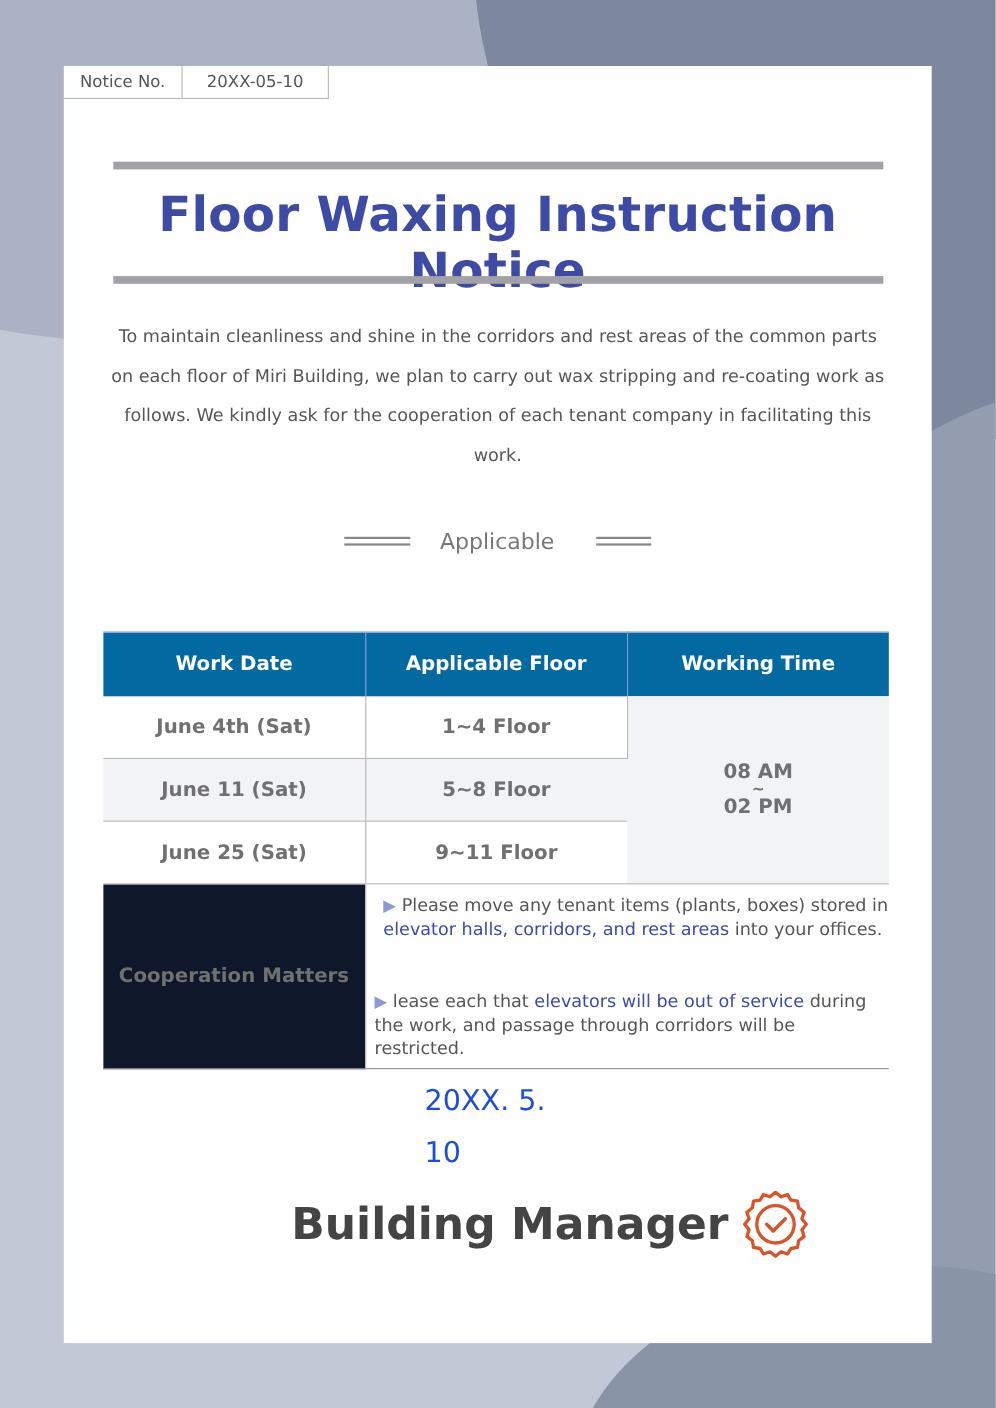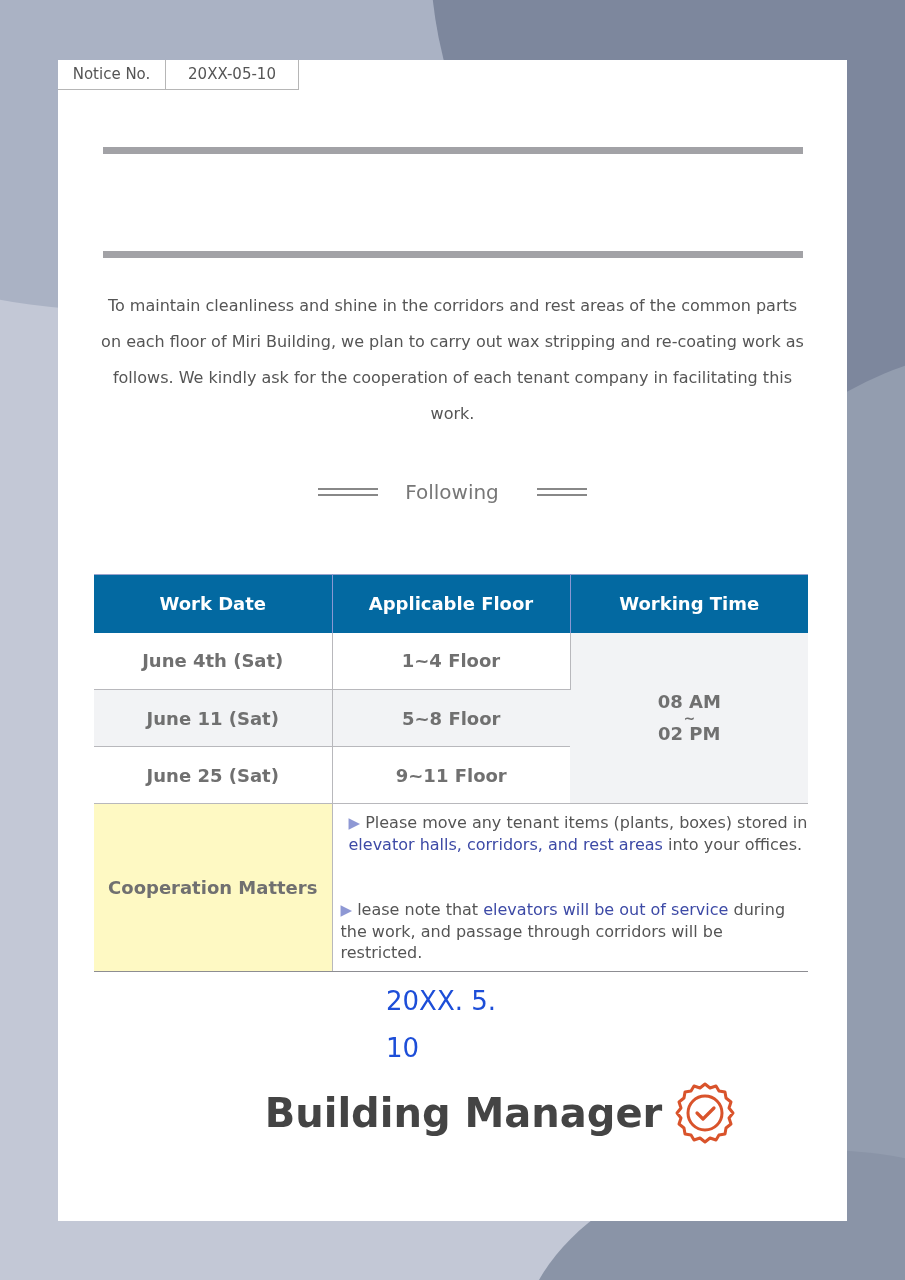--- a/index.html
+++ b/index.html
@@ -58,21 +58,21 @@
   }
   table.schedule th:last-child { border-right: none; }
   table.schedule td {
     height: 57px; text-align: center; border-bottom: 1px solid #b8b8bc;
     border-right: 1px solid #b8b8bc;
   }
   table.schedule td:last-child { border-right: none; }
   .shade { background: #f2f3f5; }
   .time-cell { line-height: 20px; font-size: 18px; }
   .time-cell .tilde { font-size: 14px; line-height: 12px; display: block; }
-  .coop-label { background: #fef9c3; height: 145px !important; border-bottom: 1px solid #8d8d92 !important; }
+  .coop-label { background: #0f172a; height: 145px !important; border-bottom: 1px solid #8d8d92 !important; }
   .coop-notes {
     text-align: left !important; vertical-align: top; font-weight: normal;
     font-size: 16px; color: #555; line-height: 21px; padding: 8px 0 8px 8px;
     border-bottom: 1px solid #8d8d92 !important;
   }
   .note { position: relative; }
   .note1 { padding-left: 8px; }
   .note2 { margin-top: 44px; }
   .arrow { color: #8e98d4; font-size: 15px; }
   .hl { color: #3d4aa6; }
@@ -96,27 +96,28 @@
 <div class="bg-shape bg2"></div>
 <div class="bg-shape bg4"></div>
 
 <div class="paper">
   <div class="notice-no">
     <div class="nn-label">Notice No.</div>
     <div class="nn-value">20XX-05-10</div>
   </div>
 
   <div class="rule top"></div>
+  <h1 class="title">Floor Waxing Instruction Notice</h1>
   <div class="rule bottom"></div>
 
   <p class="intro">To maintain cleanliness and shine in the corridors and rest areas of the common parts on each floor of Miri Building, we plan to carry out wax stripping and re-coating work as follows. We kindly ask for the cooperation of each tenant company in facilitating this work.</p>
 
   <div class="following">
     <span class="dbl-line"></span>
-    <span class="txt">Following</span>
+    <span class="txt">Applicable</span>
     <span class="dbl-line right"></span>
   </div>
 
   <table class="schedule">
     <thead>
       <tr>
         <th>Work Date</th>
         <th>Applicable Floor</th>
         <th>Working Time</th>
       </tr>
@@ -143,21 +144,21 @@
         <td class="coop-label">Cooperation Matters</td>
         <td colspan="2" class="coop-notes">
           <div class="note note1">
             <span class="arrow">▶</span>
             <span>Please move any tenant items (plants, boxes) stored in</span>
             <span class="hl">elevator halls, corridors, and rest areas</span>
             <span>into your offices.</span>
           </div>
           <div class="note note2">
             <span class="arrow">▶</span>
-            <span>lease note that</span>
+            <span>lease each that</span>
             <span class="hl">elevators will be out of service</span>
             <span>during the work, and passage through corridors will be restricted.</span>
           </div>
         </td>
       </tr>
     </tbody>
   </table>
 
   <div class="date">
     <div>20XX.  5.</div>

